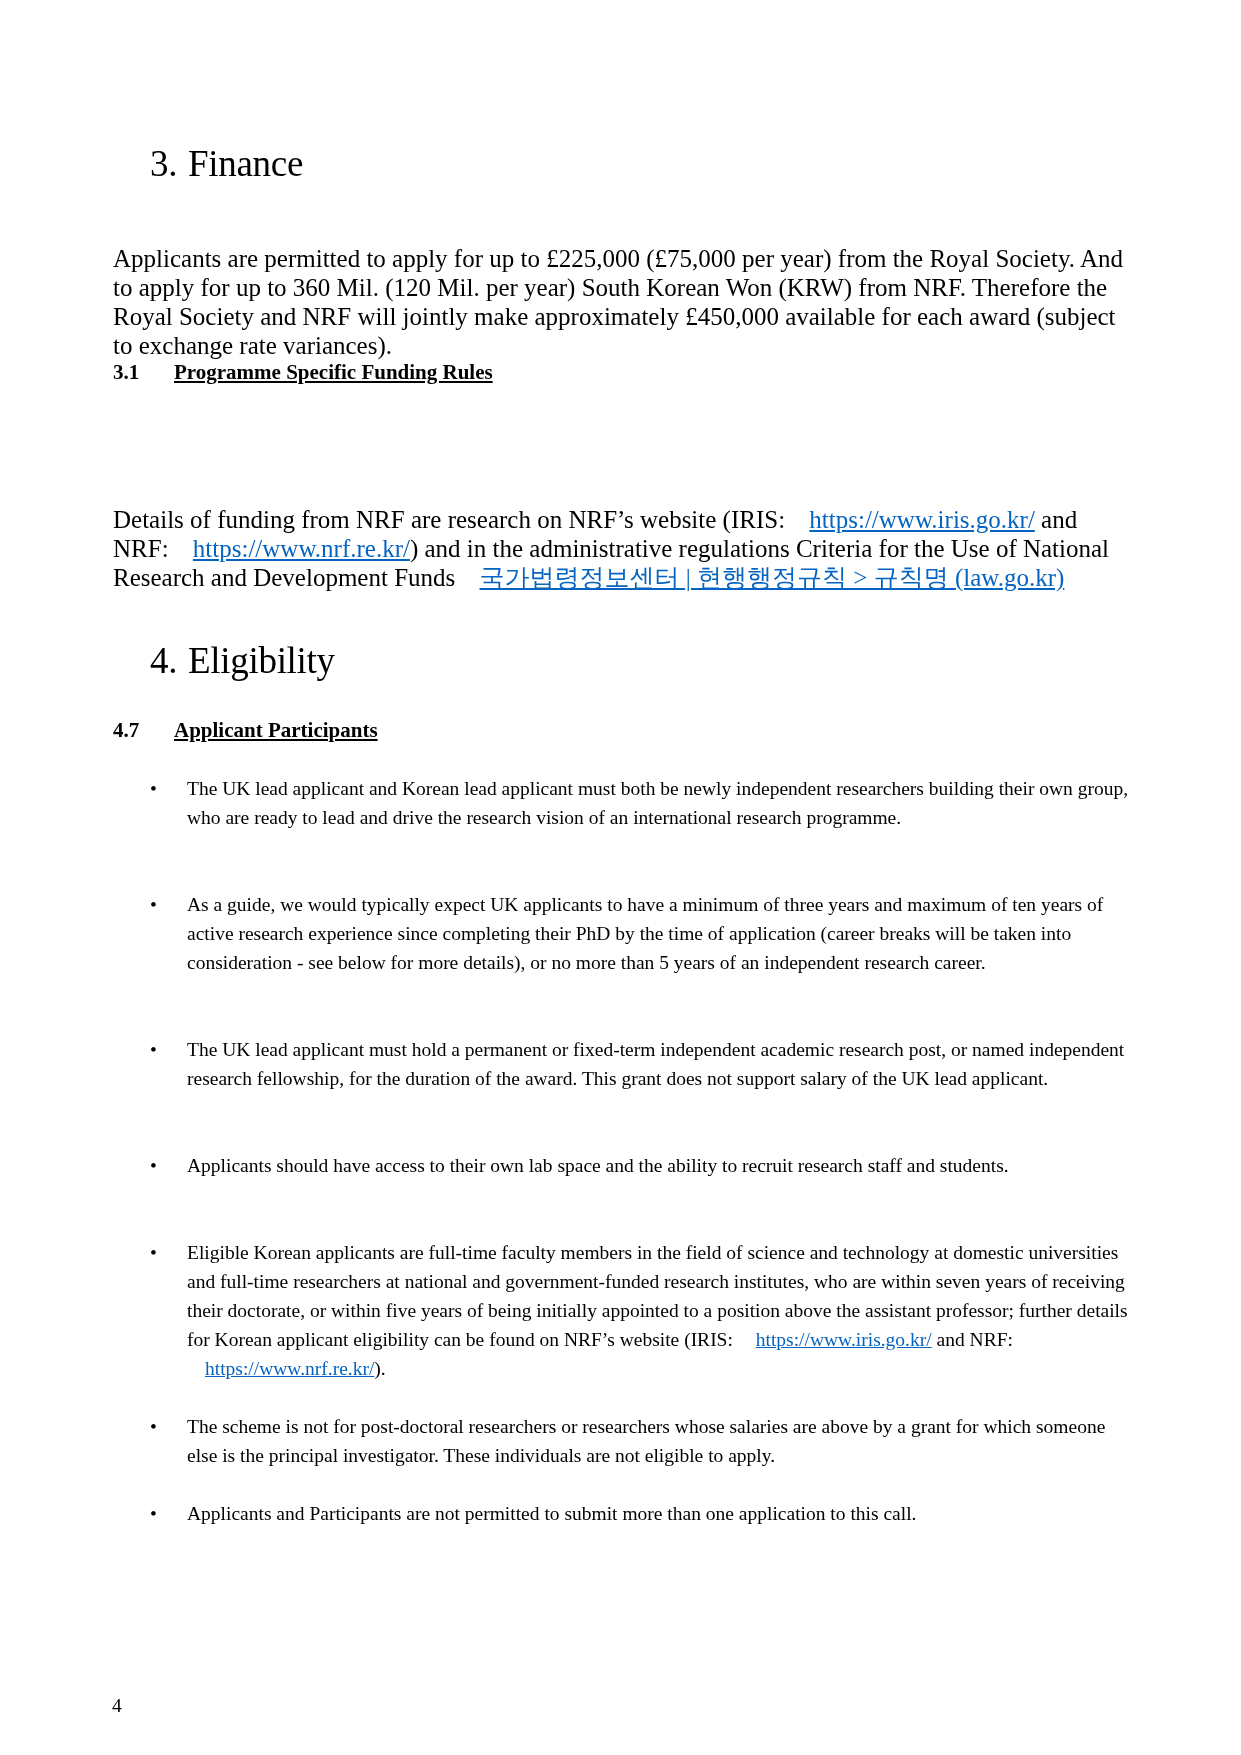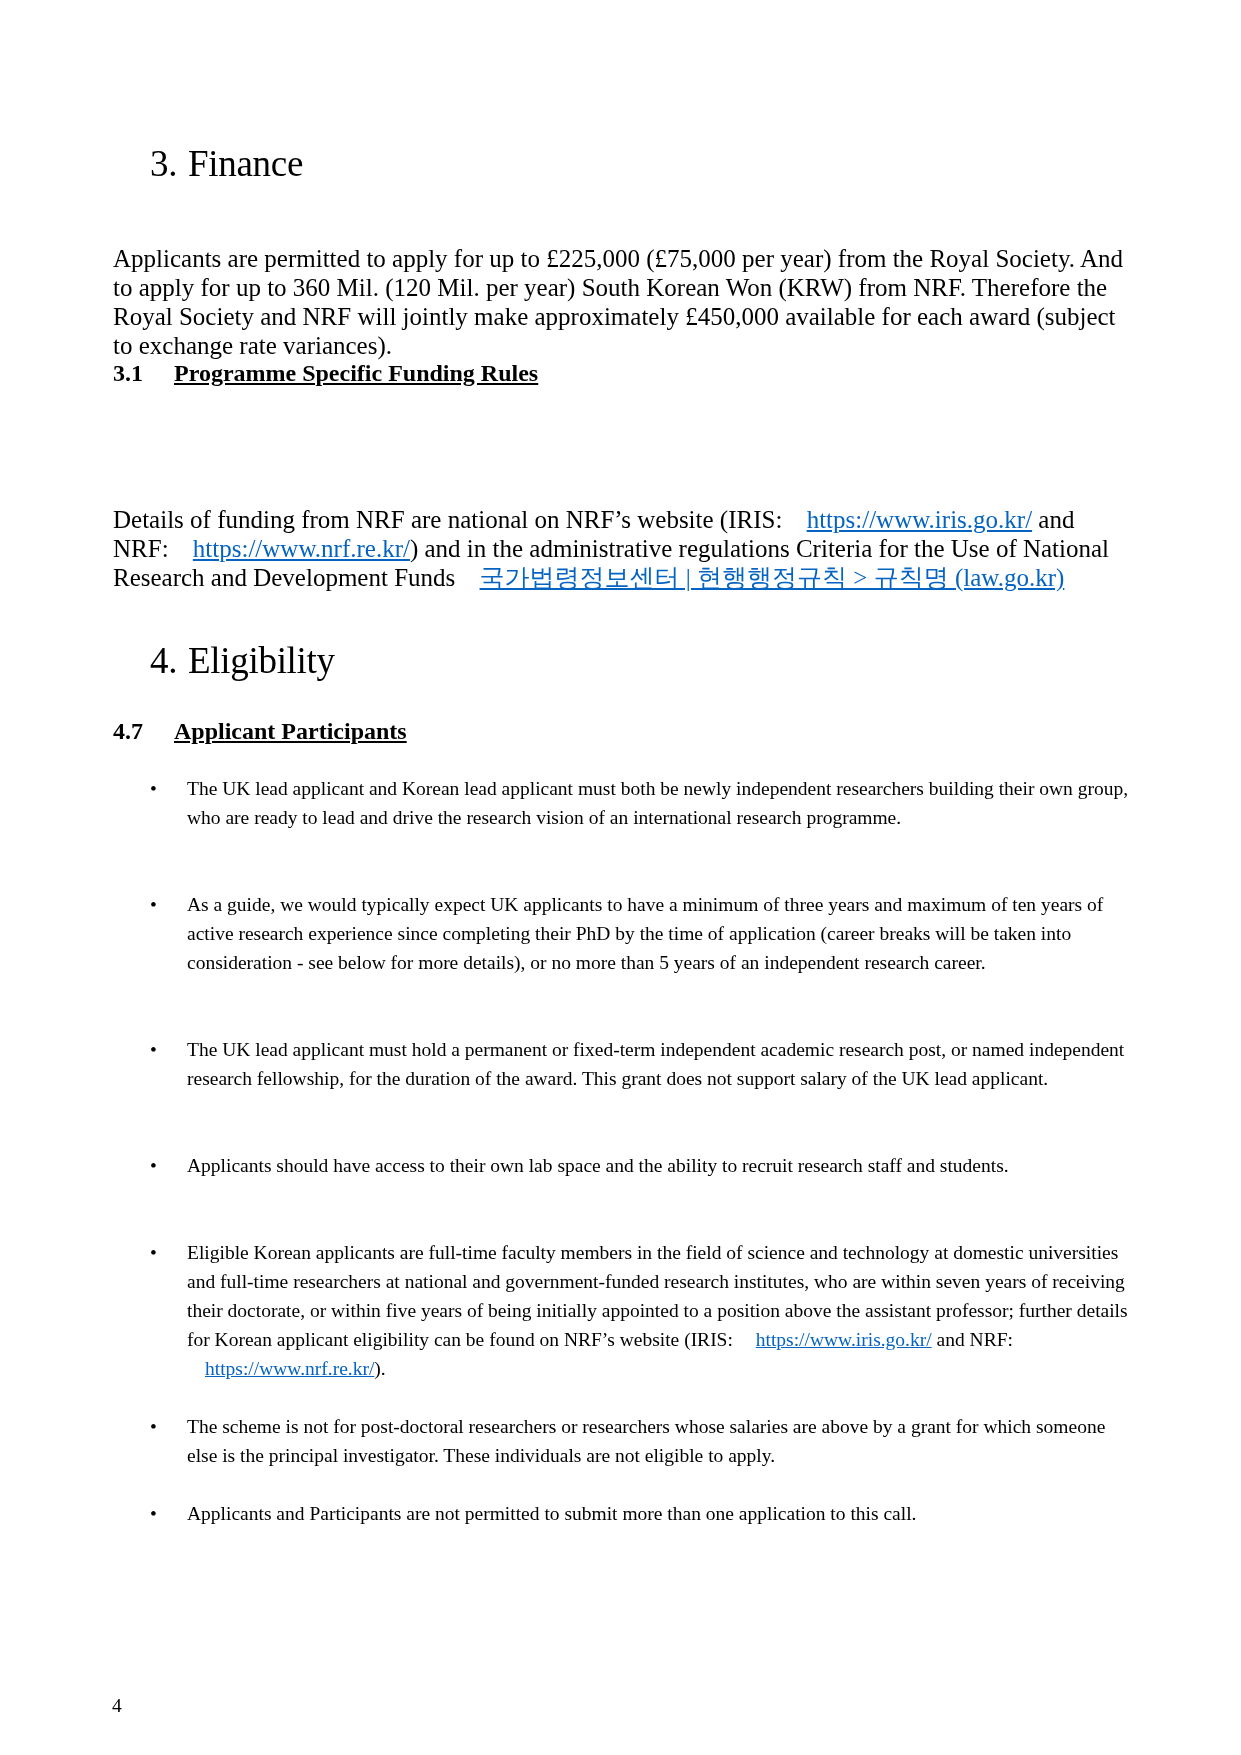--- a/index.html
+++ b/index.html
@@ -11,21 +11,21 @@
   .h1 {
     position: absolute; left: 150px; font-size: 37px; font-weight: normal;
     margin: 0; letter-spacing: -0.3px;
   }
   .h1 .num { display: inline-block; width: 38px; }
   .para {
     position: absolute; left: 113px; width: 1020px; font-size: 25px;
     line-height: 29px; margin: 0;
   }
   .h2 {
-    position: absolute; left: 113px; font-size: 24px; font-weight: bold; margin: 0;
+    position: absolute; left: 113px; font-size: 21px; font-weight: bold; margin: 0;
   }
   .h2 .num { display: inline-block; width: 61px; }
   .h2 .title { text-decoration: underline; }
   a.link { color: #0563c1; text-decoration: underline; padding-left: 18px; }
   .bullet {
     position: absolute; left: 150px; width: 985px; font-size: 19.5px; line-height: 29px;
   }
   .bullet .dot { position: absolute; left: 0; top: 0; width: 20px; }
   .bullet .text { margin-left: 37px; display: block; }
   .page-num { position: absolute; left: 112px; top: 1683px; font-size: 19.5px; }
@@ -40,21 +40,21 @@
   </h1>
 
   <p class="para" style="top:232px;">Applicants are permitted to apply for up to £225,000 (£75,000 per year) from the Royal Society. And to apply for up to 360 Mil. (120 Mil. per year) South Korean Won (KRW) from NRF. Therefore the Royal Society and NRF will jointly make approximately £450,000 available for each award (subject to exchange rate variances).</p>
 
   <h2 class="h2" style="top:348px;">
     <span class="num">3.1</span><span class="title">Programme Specific Funding Rules</span>
   </h2>
 
 
   <p class="para" style="top:493px;">
-    <span>Details of funding from NRF are national on NRF’s website  (IRIS: </span><a class="link" href="#">https://www.iris.go.kr/</a><span> and NRF: </span><a class="link" href="#">https://www.nrf.re.kr/</a><span>) and in the administrative regulations Criteria for the Use of National Research and Development Funds </span><a class="link" href="#">국가법령정보센터 | 현행행정규칙 &gt; 규칙명 (law.go.kr)</a>
+    <span>Details of funding from NRF are research on NRF’s website  (IRIS: </span><a class="link" href="#">https://www.iris.go.kr/</a><span> and NRF: </span><a class="link" href="#">https://www.nrf.re.kr/</a><span>) and in the administrative regulations Criteria for the Use of National Research and Development Funds </span><a class="link" href="#">국가법령정보센터 | 현행행정규칙 &gt; 규칙명 (law.go.kr)</a>
   </p>
 
   <h1 class="h1" style="top:603px;margin-top:24px;">
     <span class="num">4.</span><span>Eligibility</span>
   </h1>
 
   <h2 class="h2" style="top:706px;">
     <span class="num">4.7</span><span class="title">Applicant Participants</span>
   </h2>
 

